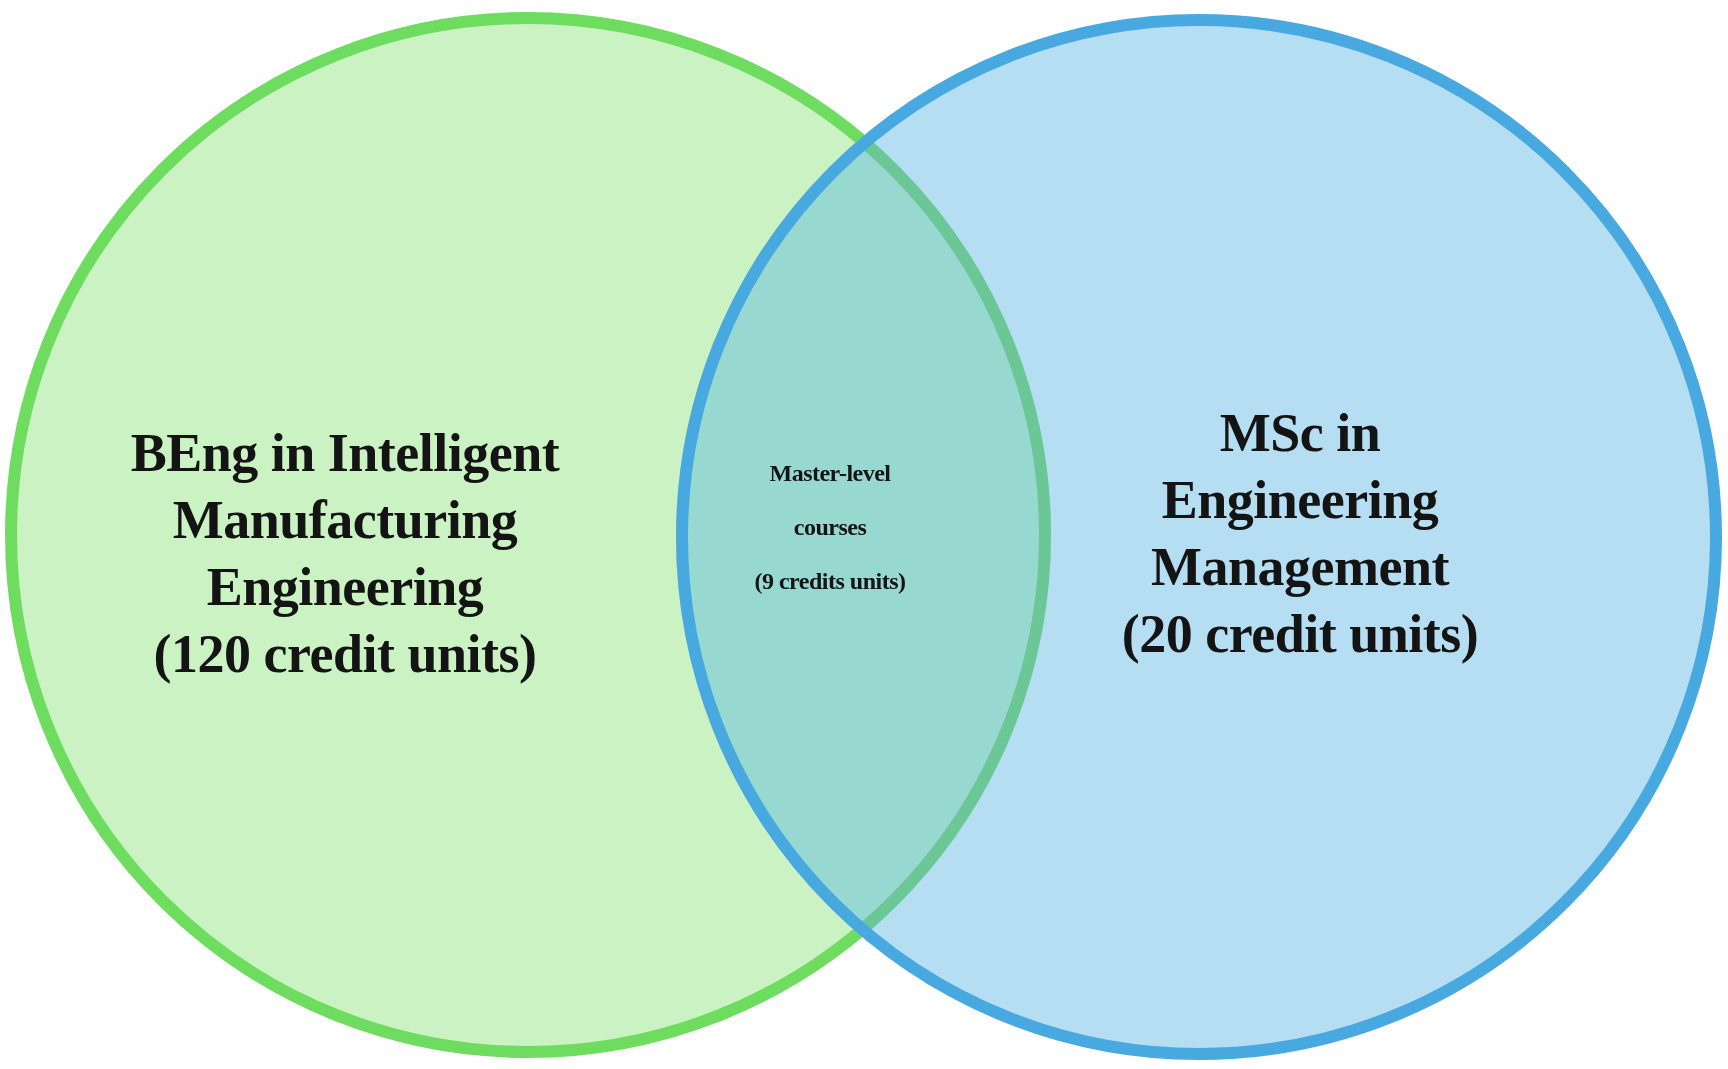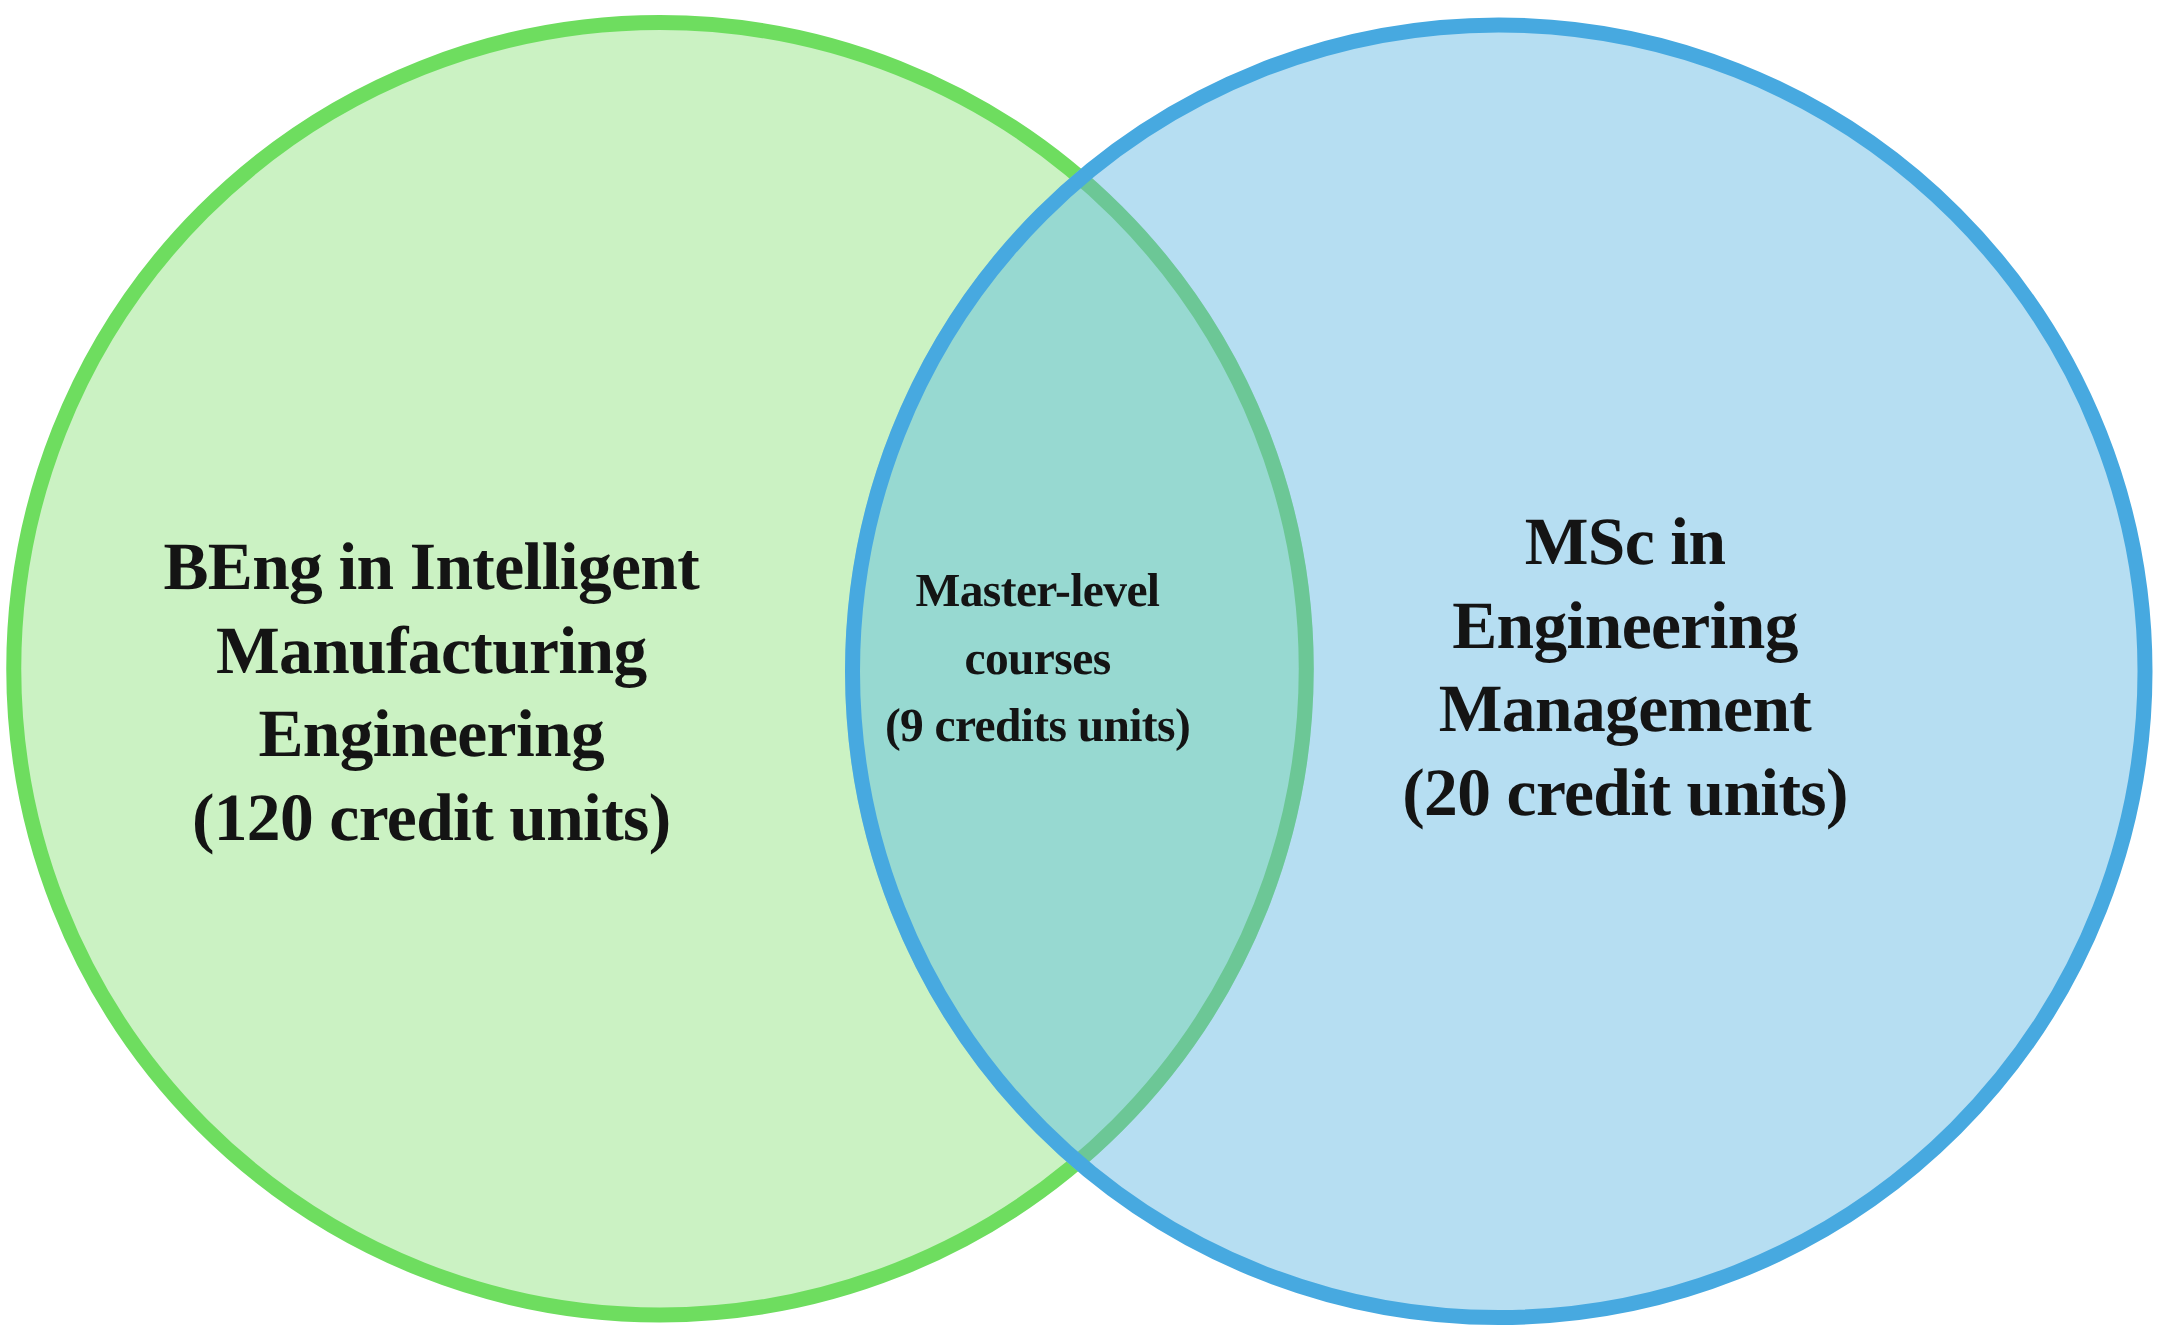--- a/index.html
+++ b/index.html
@@ -27,21 +27,21 @@
     text-align: center;
     font-weight: 700;
     color: #141414;
   }
   .label.side {
     font-size: 54px;
     line-height: 67px;
     letter-spacing: -0.5px;
   }
   .label.mid {
-    font-size: 38px;
+    font-size: 24px;
     line-height: 54px;
     letter-spacing: -0.5px;
   }
   .label.left-pos  { left: 345px;  top: 420px; }
   .label.mid-pos   { left: 830px;  top: 446px; }
   .label.right-pos { left: 1300px; top: 400px; }
 </style>
 </head>
 <body>
 

